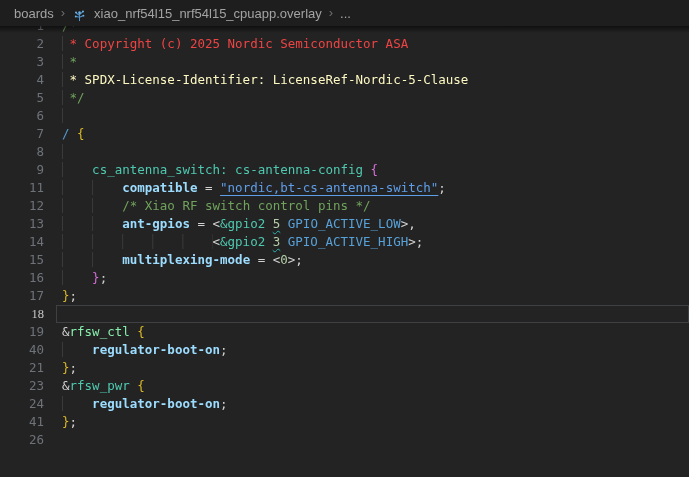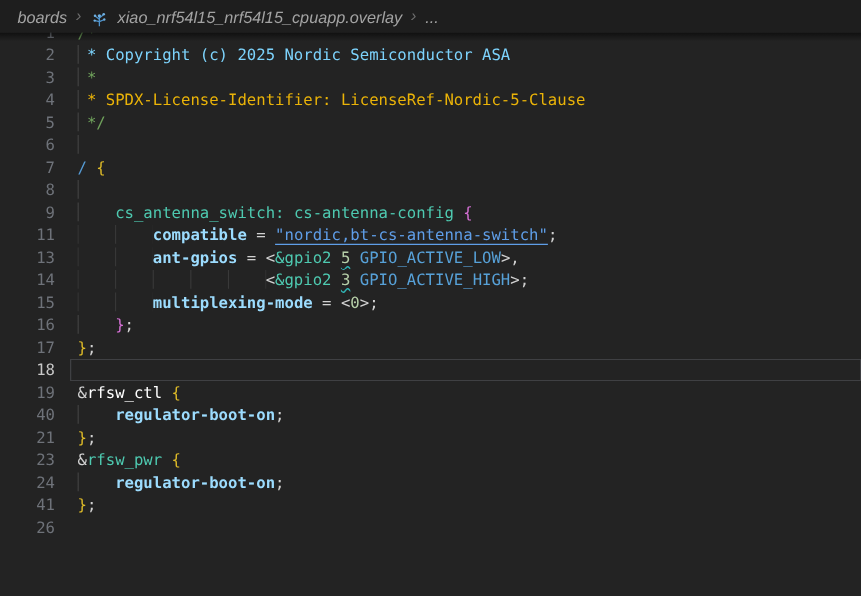--- a/index.html
+++ b/index.html
@@ -6,34 +6,34 @@
     --bg:#232323; --bar:#1e1e1e; --guide:#3a3a3a;
     --ln:#6e7279; --ln-active:#c8c8c8; --box:#3f4043;
   }
   *{margin:0;padding:0;box-sizing:border-box;}
   html,body{width:689px;height:477px;overflow:hidden;background:var(--bg);}
   .window{position:relative;width:689px;height:477px;background:var(--bg);
     font-family:"DejaVu Sans Mono",monospace;}
   
   .crumbbar{position:absolute;top:0;left:0;right:0;height:26px;background:var(--bar);
     display:flex;align-items:center;padding:0 14px;gap:7px;z-index:3;
-    font-family:"Liberation Sans",sans-serif;font-size:13px;color:#a3a3a3;font-style:italic;}
+    font-family:"Liberation Sans",sans-serif;font-size:13px;color:#a3a3a3;}
   .crumb{cursor:pointer;white-space:nowrap;}
   .chev{color:#6e6e6e;font-size:13px;transform:translateY(-1px);}
   .ficon{display:inline-flex;align-items:center;transform:translateY(1px);}
   
   .scroll-shadow{position:absolute;top:26px;left:0;right:0;height:7px;z-index:2;
     background:linear-gradient(to bottom,rgba(0,0,0,0.55),rgba(0,0,0,0));pointer-events:none;}
   
   .editor{position:absolute;top:26px;left:0;right:0;bottom:0;overflow:hidden;}
   .lines{margin-top:-9px;}
   .line{display:flex;height:18px;line-height:18px;font-size:12.5px;white-space:pre;}
   .ln{width:56px;padding-right:12px;text-align:right;color:var(--ln);flex:none;
     user-select:none;}
-  .line.active .ln{color:var(--ln-active);}
+  .line.active .ln{color:var(--ln-active);font-family:Liberation Serif, serif;}
   .lc{flex:1;padding-left:6px;}
   .line.active .lc{box-shadow:inset 0 0 0 1px var(--box);}
   .tok{white-space:pre;}
   .tok.prop{font-weight:bold;}
   .tok.ind{background-image:linear-gradient(to right,var(--guide) 1px,transparent 1px);
     background-size:4ch 100%;background-repeat:repeat-x;}
   .tok.strlink{text-decoration:underline;text-underline-offset:3px;text-decoration-thickness:1px;}
   .tok.numh{text-decoration:underline wavy;text-underline-offset:2px;text-decoration-thickness:1px;}
 </style>
 </head>
@@ -65,36 +65,37 @@
     <span class="crumb">xiao_nrf54l15_nrf54l15_cpuapp.overlay</span>
     <span class="chev">›</span>
     <span class="crumb">...</span>
   </div>
 
   <div class="scroll-shadow"></div>
 
   <div class="editor">
     <div class="lines" id="lines">
         <div class="line"><span class="ln">1</span><span class="lc"><span class="tok cm" style="color: rgb(112, 163, 92);">/*</span></span></div>
-        <div class="line"><span class="ln">2</span><span class="lc"><span class="tok ind"> </span><span class="tok cm" style="color: #7dd3fc;">* Copyright (c) 2025 Nordic Semiconductor ASA</span></span></div>
+        <div class="line"><span class="ln">2</span><span class="lc"><span class="tok ind"> </span><span class="tok cm" style="color: #ef4444;">* Copyright (c) 2025 Nordic Semiconductor ASA</span></span></div>
         <div class="line"><span class="ln">3</span><span class="lc"><span class="tok ind"> </span><span class="tok cm" style="color: rgb(112, 163, 92);">*</span></span></div>
-        <div class="line"><span class="ln">4</span><span class="lc"><span class="tok ind"> </span><span class="tok cm" style="color: #eab308;">* SPDX-License-Identifier: LicenseRef-Nordic-5-Clause</span></span></div>
+        <div class="line"><span class="ln">4</span><span class="lc"><span class="tok ind"> </span><span class="tok cm" style="color: #fef9c3;">* SPDX-License-Identifier: LicenseRef-Nordic-5-Clause</span></span></div>
         <div class="line"><span class="ln">5</span><span class="lc"><span class="tok ind"> </span><span class="tok cm" style="color: rgb(112, 163, 92);">*/</span></span></div>
         <div class="line"><span class="ln">6</span><span class="lc"><span class="tok ind"> </span></span></div>
         <div class="line"><span class="ln">7</span><span class="lc"><span class="tok slash" style="color: rgb(86, 156, 214);">/</span><span class="tok plain" style="color: rgb(210, 210, 210);"> </span><span class="tok b1" style="color: rgb(221, 186, 40);">{</span></span></div>
         <div class="line"><span class="ln">8</span><span class="lc"><span class="tok ind">    </span></span></div>
         <div class="line"><span class="ln">9</span><span class="lc"><span class="tok ind">    </span><span class="tok label" style="color: rgb(78, 201, 176);">cs_antenna_switch:</span><span class="tok plain" style="color: rgb(210, 210, 210);"> </span><span class="tok label" style="color: rgb(78, 201, 176);">cs-antenna-config</span><span class="tok plain" style="color: rgb(210, 210, 210);"> </span><span class="tok b2" style="color: rgb(214, 112, 214);">{</span></span></div>
         <div class="line"><span class="ln">11</span><span class="lc"><span class="tok ind">        </span><span class="tok prop" style="color: rgb(156, 220, 254);">compatible</span><span class="tok plain" style="color: rgb(210, 210, 210);"> = </span><span class="tok strlink" style="color: rgb(95, 158, 232); text-decoration-color: rgb(95, 158, 232);">"nordic,bt-cs-antenna-switch"</span><span class="tok plain" style="color: rgb(210, 210, 210);">;</span></span></div>
+        <div class="line"><span class="ln">12</span><span class="lc"><span class="tok ind">        </span><span class="tok cm" style="color: rgb(112, 163, 92);">/* Xiao RF switch control pins */</span></span></div>
         <div class="line"><span class="ln">13</span><span class="lc"><span class="tok ind">        </span><span class="tok prop" style="color: rgb(156, 220, 254);">ant-gpios</span><span class="tok plain" style="color: rgb(210, 210, 210);"> = &lt;</span><span class="tok ref" style="color: rgb(78, 201, 176);">&amp;gpio2</span><span class="tok plain" style="color: rgb(210, 210, 210);"> </span><span class="tok numh" style="color: rgb(181, 206, 168); text-decoration-color: rgb(47, 179, 179);">5</span><span class="tok plain" style="color: rgb(210, 210, 210);"> </span><span class="tok const" style="color: rgb(87, 161, 216);">GPIO_ACTIVE_LOW</span><span class="tok plain" style="color: rgb(210, 210, 210);">&gt;,</span></span></div>
         <div class="line"><span class="ln">14</span><span class="lc"><span class="tok ind">                    </span><span class="tok plain" style="color: rgb(210, 210, 210);">&lt;</span><span class="tok ref" style="color: rgb(78, 201, 176);">&amp;gpio2</span><span class="tok plain" style="color: rgb(210, 210, 210);"> </span><span class="tok numh" style="color: rgb(181, 206, 168); text-decoration-color: rgb(47, 179, 179);">3</span><span class="tok plain" style="color: rgb(210, 210, 210);"> </span><span class="tok const" style="color: rgb(87, 161, 216);">GPIO_ACTIVE_HIGH</span><span class="tok plain" style="color: rgb(210, 210, 210);">&gt;;</span></span></div>
         <div class="line"><span class="ln">15</span><span class="lc"><span class="tok ind">        </span><span class="tok prop" style="color: rgb(156, 220, 254);">multiplexing-mode</span><span class="tok plain" style="color: rgb(210, 210, 210);"> = &lt;</span><span class="tok num" style="color: rgb(181, 206, 168);">0</span><span class="tok plain" style="color: rgb(210, 210, 210);">&gt;;</span></span></div>
         <div class="line"><span class="ln">16</span><span class="lc"><span class="tok ind">    </span><span class="tok b2" style="color: rgb(214, 112, 214);">}</span><span class="tok plain" style="color: rgb(210, 210, 210);">;</span></span></div>
         <div class="line"><span class="ln">17</span><span class="lc"><span class="tok b1" style="color: rgb(221, 186, 40);">}</span><span class="tok plain" style="color: rgb(210, 210, 210);">;</span></span></div>
         <div class="line active"><span class="ln">18</span><span class="lc"></span></div>
-        <div class="line"><span class="ln">19</span><span class="lc"><span class="tok plain" style="color: rgb(210, 210, 210);">&amp;</span><span class="tok ref" style="color: #ffffff; margin-top: 28px;">rfsw_ctl</span><span class="tok plain" style="color: rgb(210, 210, 210);"> </span><span class="tok b1" style="color: rgb(221, 186, 40);">{</span></span></div>
+        <div class="line"><span class="ln">19</span><span class="lc"><span class="tok plain" style="color: rgb(210, 210, 210);">&amp;</span><span class="tok ref" style="color: #86efac; margin-top: 28px;">rfsw_ctl</span><span class="tok plain" style="color: rgb(210, 210, 210);"> </span><span class="tok b1" style="color: rgb(221, 186, 40);">{</span></span></div>
         <div class="line"><span class="ln">40</span><span class="lc"><span class="tok ind">    </span><span class="tok prop" style="color: rgb(156, 220, 254);">regulator-boot-on</span><span class="tok plain" style="color: rgb(210, 210, 210);">;</span></span></div>
         <div class="line"><span class="ln">21</span><span class="lc"><span class="tok b1" style="color: rgb(221, 186, 40);">}</span><span class="tok plain" style="color: rgb(210, 210, 210);">;</span></span></div>
         <div class="line"><span class="ln">23</span><span class="lc"><span class="tok plain" style="color: rgb(210, 210, 210);">&amp;</span><span class="tok ref" style="color: rgb(78, 201, 176);">rfsw_pwr</span><span class="tok plain" style="color: rgb(210, 210, 210);"> </span><span class="tok b1" style="color: rgb(221, 186, 40);">{</span></span></div>
         <div class="line"><span class="ln">24</span><span class="lc"><span class="tok ind">    </span><span class="tok prop" style="color: rgb(156, 220, 254);">regulator-boot-on</span><span class="tok plain" style="color: rgb(210, 210, 210);">;</span></span></div>
         <div class="line"><span class="ln">41</span><span class="lc"><span class="tok b1" style="color: rgb(221, 186, 40);">}</span><span class="tok plain" style="color: rgb(210, 210, 210);">;</span></span></div>
         <div class="line"><span class="ln">26</span><span class="lc"></span></div>
       </div>
   </div>
 
 </div>

